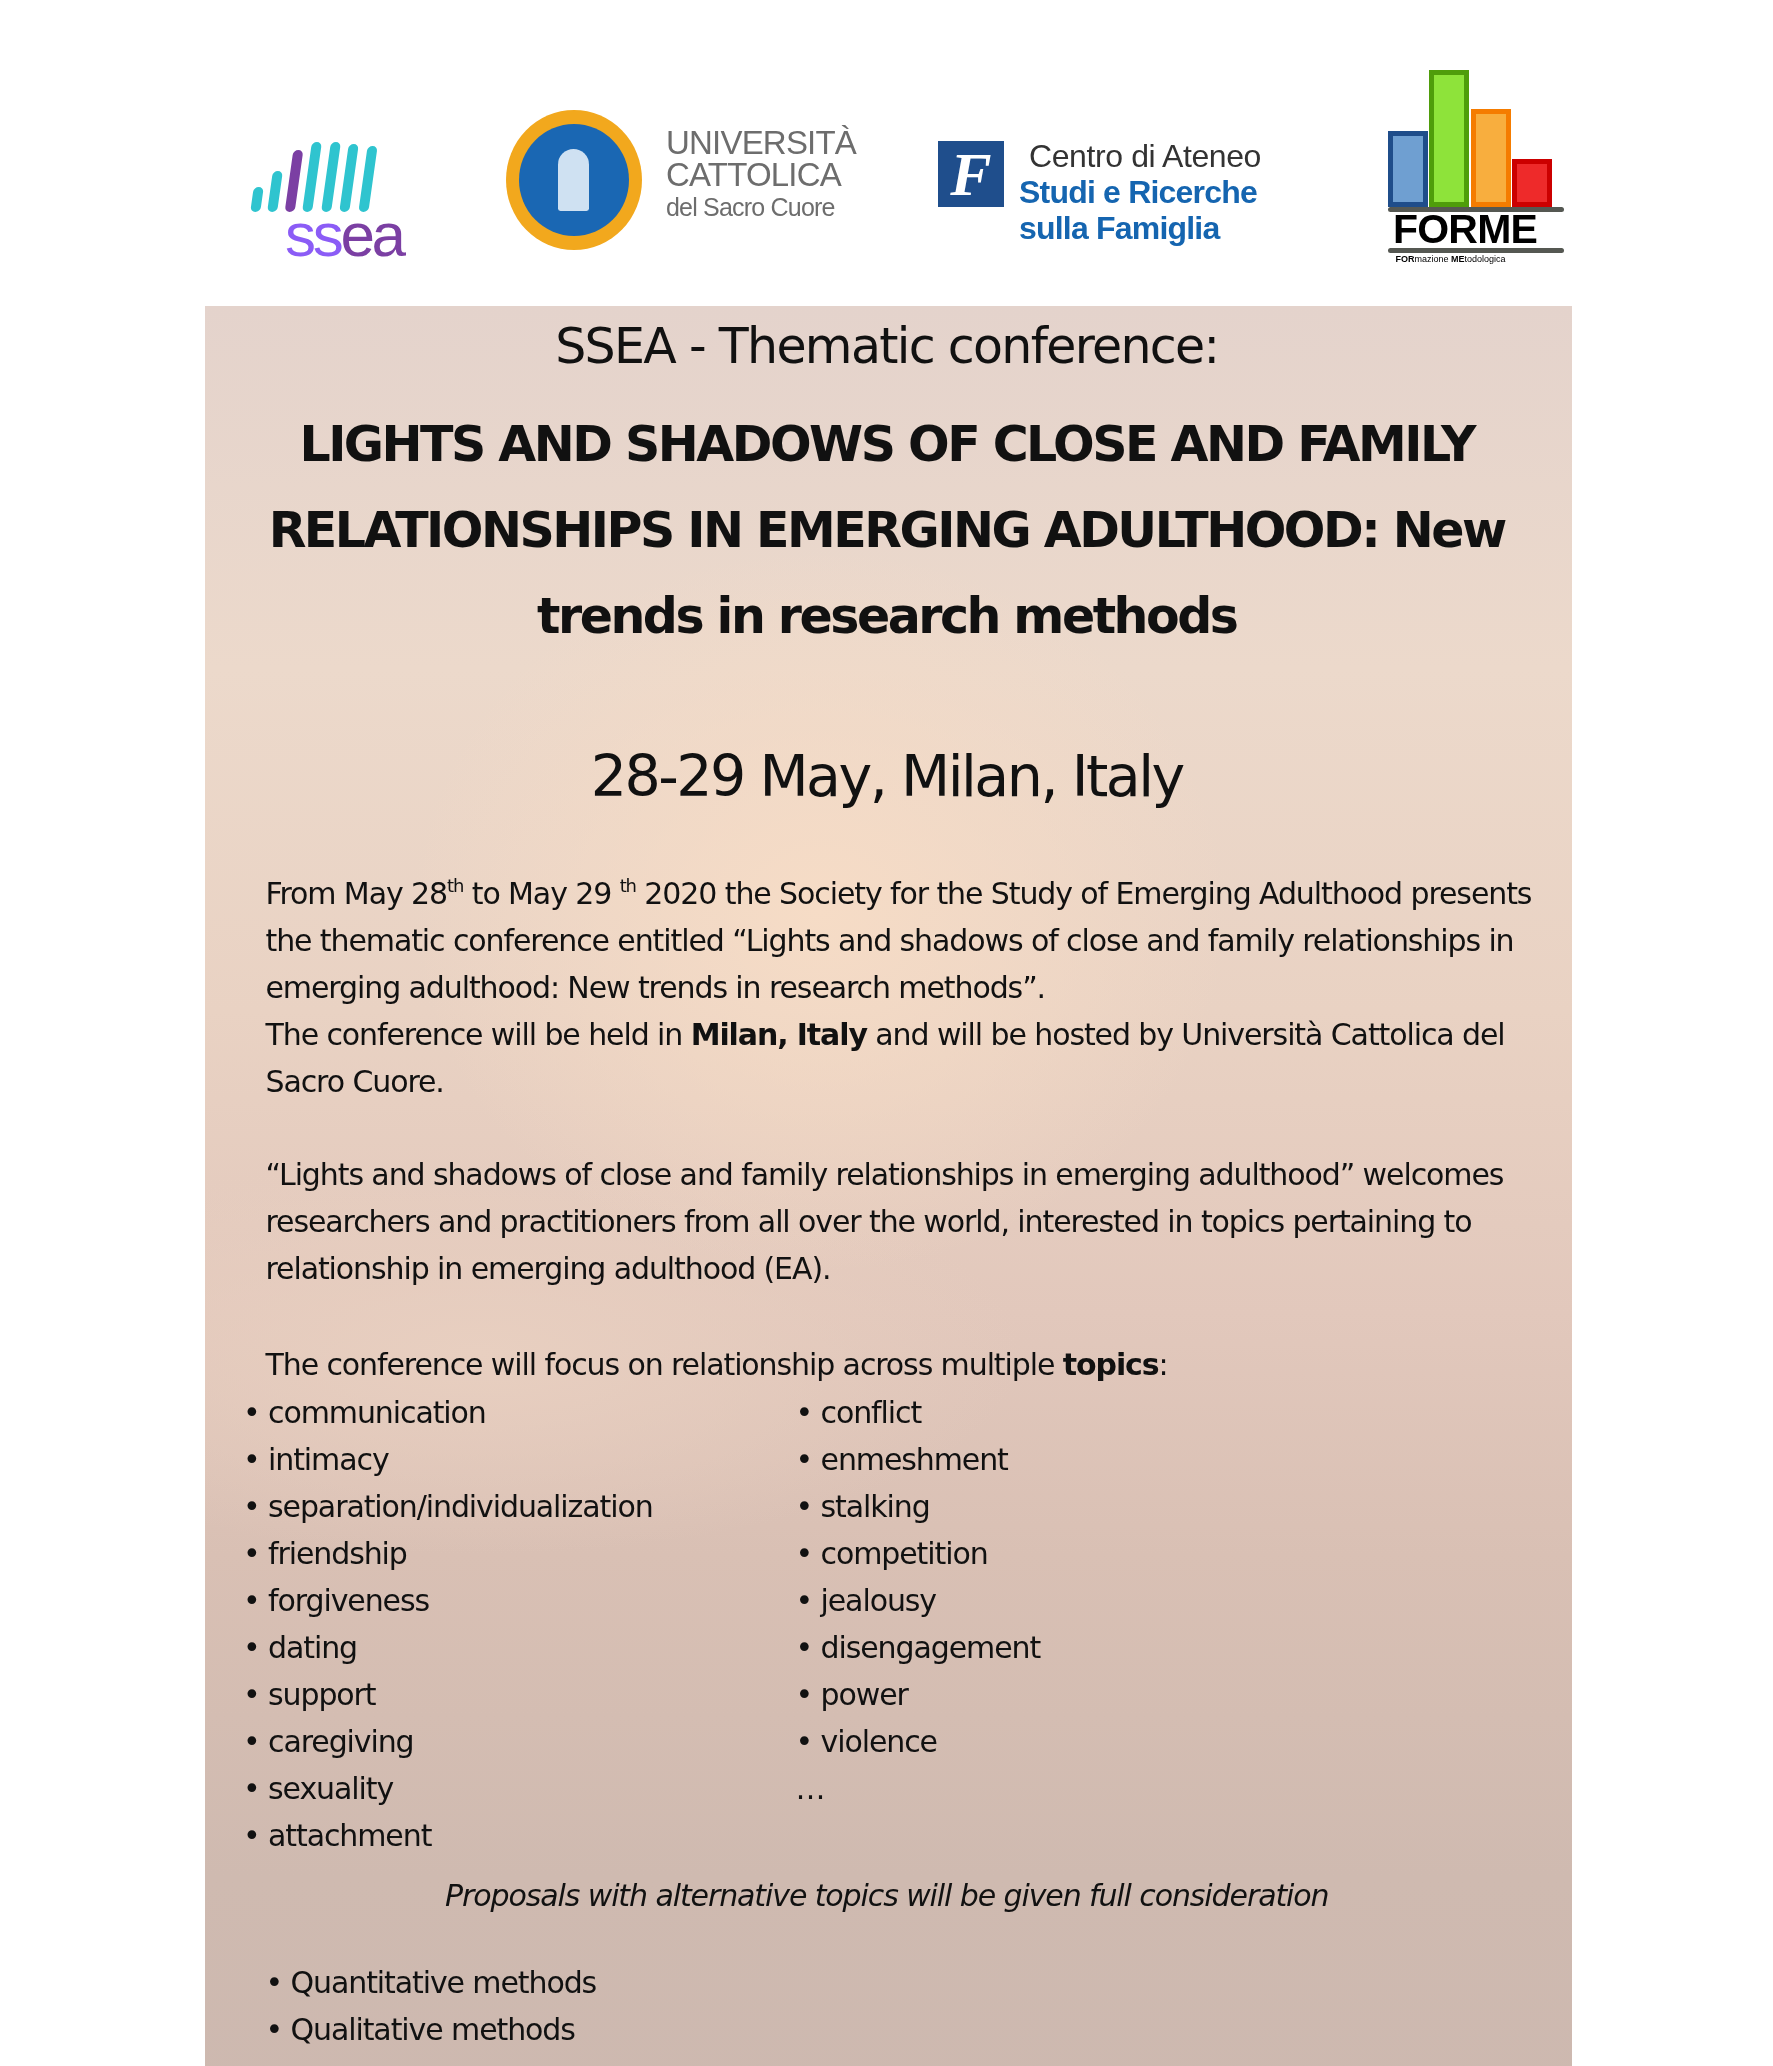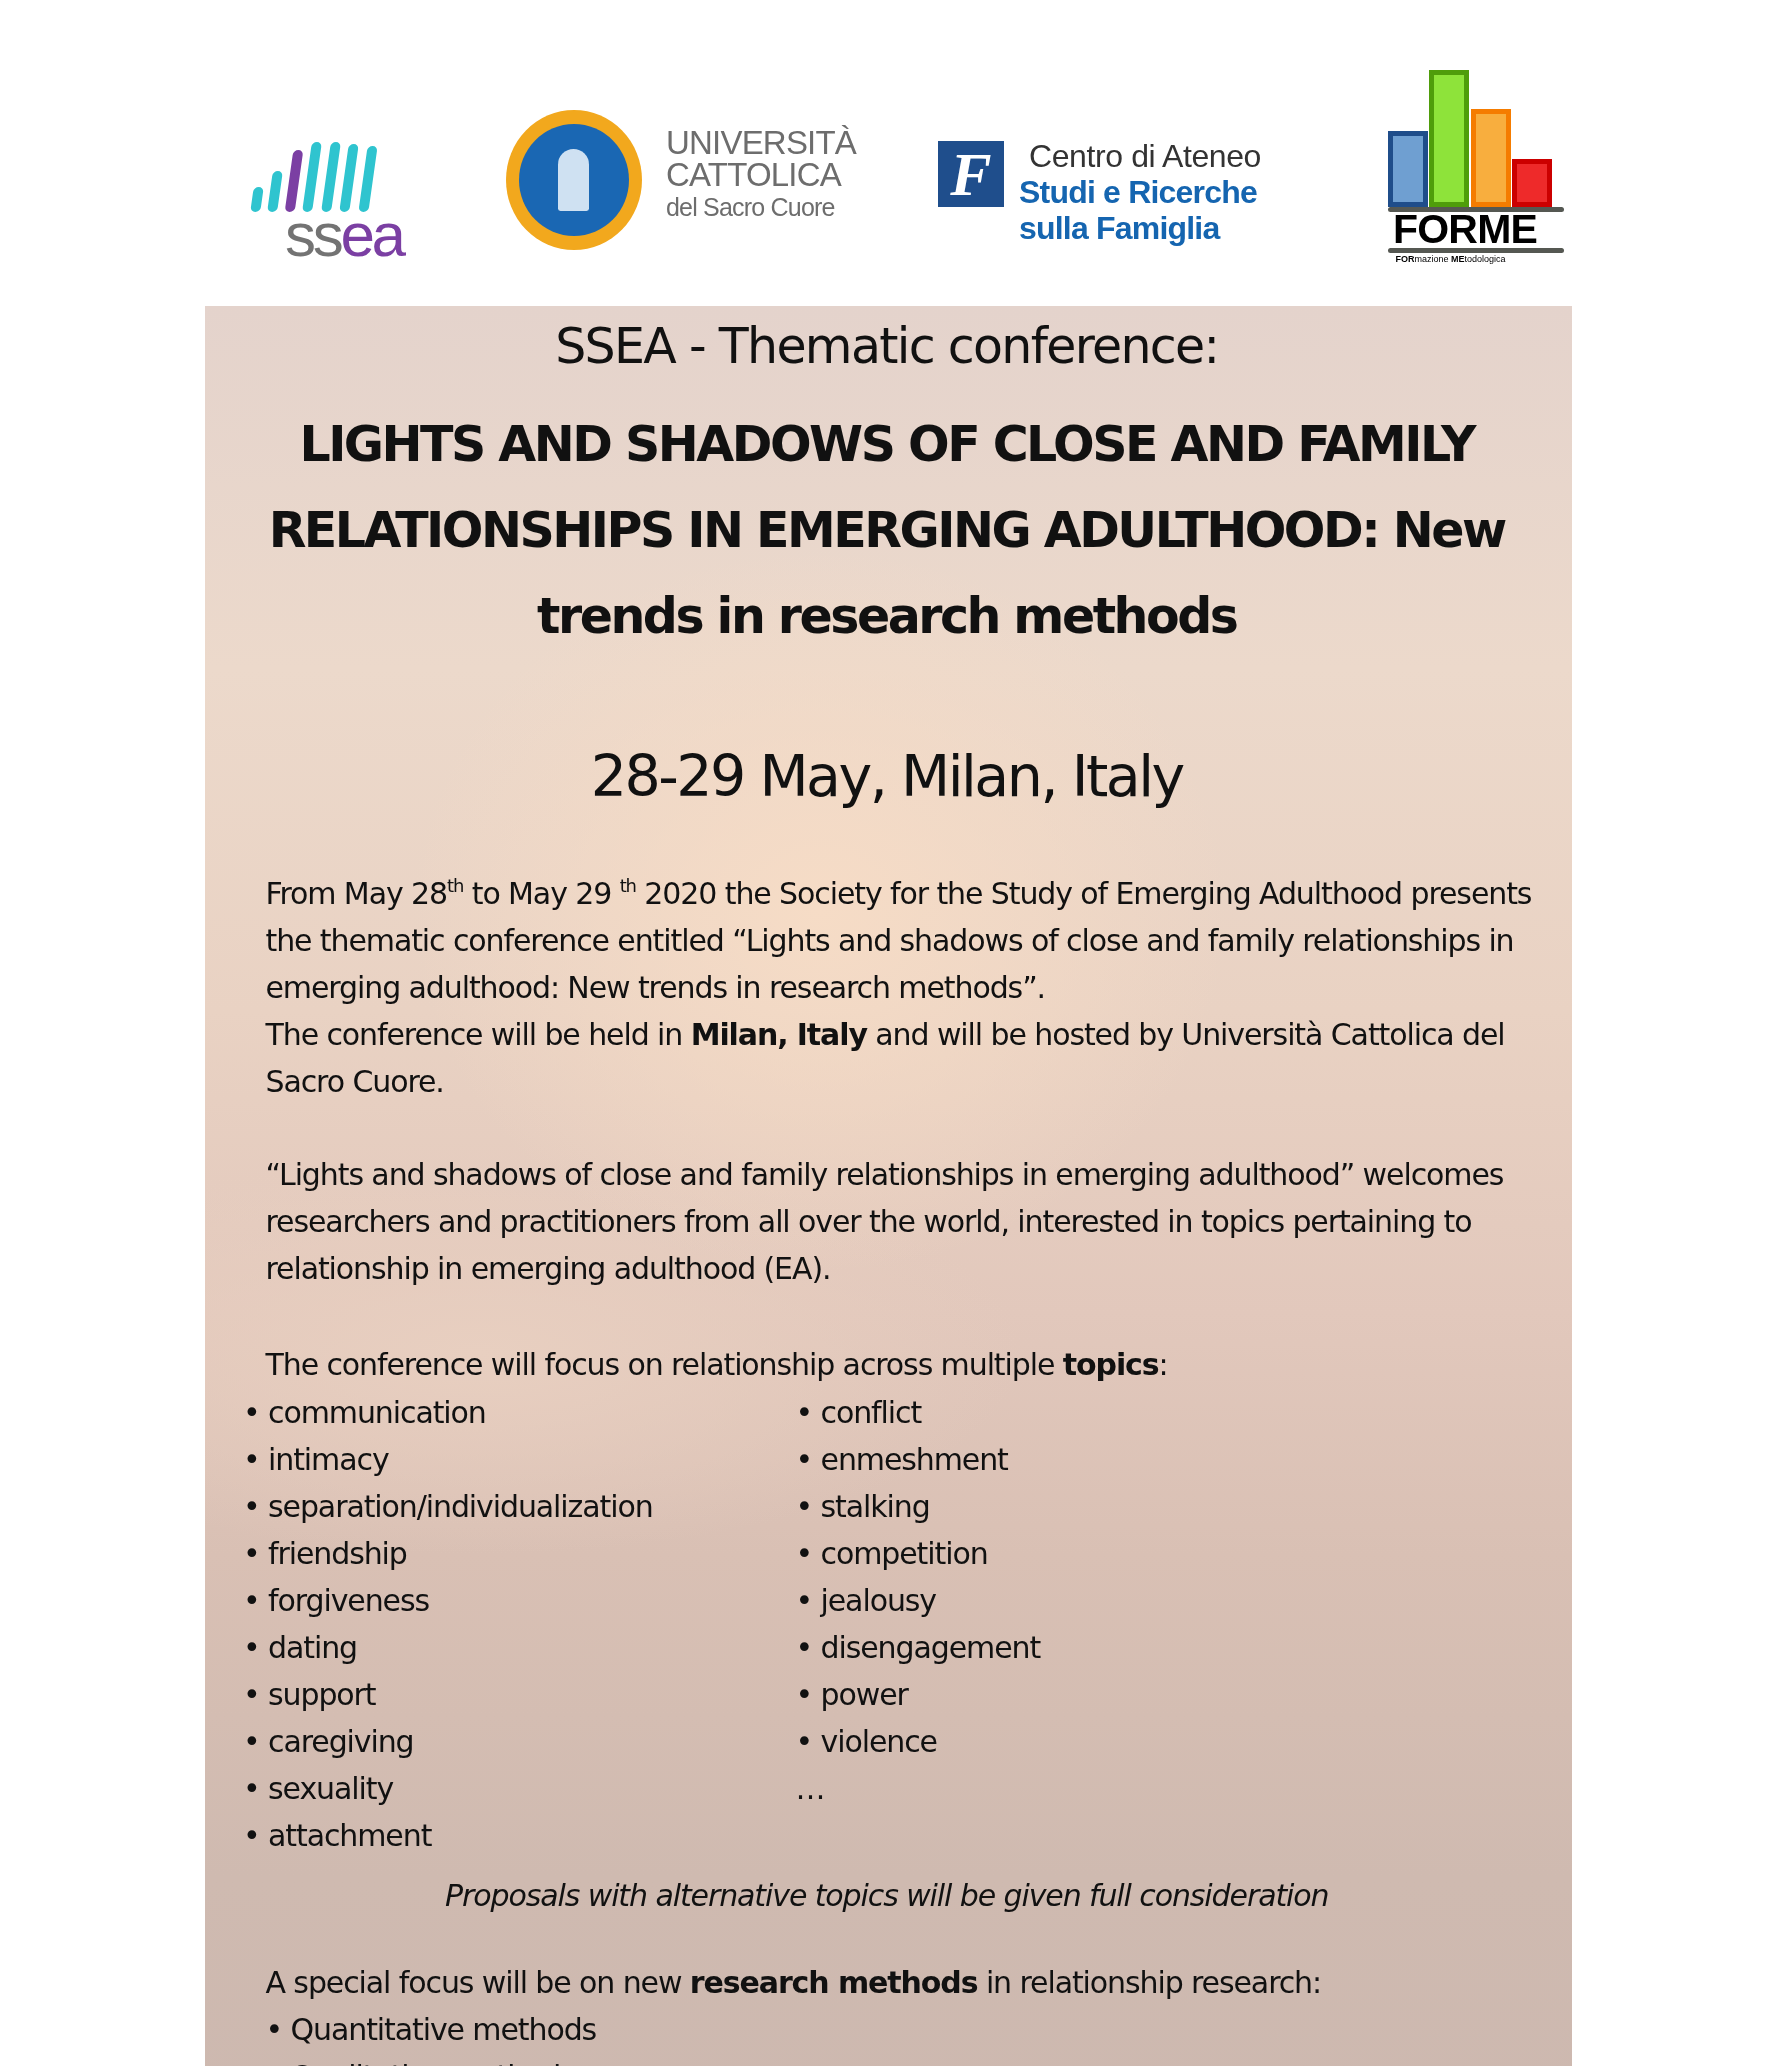--- a/index.html
+++ b/index.html
@@ -7,21 +7,21 @@
     width: 1773px; height: 2508px; background: #ffffff; position: relative; overflow: hidden;
     font-family: "Liberation Sans", sans-serif; color: #111;
   }
   .logo { position: absolute; }
   
   #ssea { left: 231px; top: 116px; width: 190px; height: 140px; }
   #ssea .bars { position: absolute; left: 8.3px; top: 16.5px; width: 165px; height: 79px; }
   #ssea .bar { position: absolute; bottom: 0; width: 10px; border-radius: 5px; background: #2fc4cf; transform: skewX(-8deg); }
   #ssea .bar.p { background: #7b3fa3; }
   #ssea .word { position: absolute; left: 54px; top: 83px; font-size: 62px; letter-spacing: -3.3px; font-family: "Liberation Sans", sans-serif; }
-  #ssea .word .s { color: #737373; }
+  #ssea .word .s { color: #8b5cf6; }
   #ssea .word .e { color: #7b3fa3; }
   
   #ucsc { left: 506px; top: 110px; width: 339px; height: 149px; }
   #ucsc .seal { position: absolute; left: 0; top: 0; width: 136px; height: 140px; border-radius: 50%; background: #f2a81d; }
   #ucsc .seal .in { position: absolute; left: 13.2px; top: 14px; width: 110px; height: 112px; border-radius: 50%; background: #1a67b3; }
   #ucsc .seal .fig { position: absolute; left: 39px; top: 25px; width: 31px; height: 62px; border-radius: 15.7px 15.7px 2.5px 2.5px; background: #cfe1f2; }
   #ucsc .txt { position: absolute; left: 160px; top: 17.4px; color: #6d6d6d; font-size: 33px; line-height: 32px; letter-spacing: -0.8px; }
   #ucsc .txt .sm { font-size: 25px; }
   
   #centro { left: 938px; top: 136px; width: 372px; height: 124px; }
@@ -146,21 +146,20 @@
           <div>• disengagement</div>
           <div>• power</div>
           <div>• violence</div>
           <div>…</div>
         </div>
     </div>
 
     <div class="prop">Proposals with alternative topics will be given full consideration</div>
 
     <div class="body" id="p4">
-      <div><span>A special focus will be on new </span><b>research methods</b><span> in relationship research:</span></div>
       <div id="methods-items">
           <div>• Quantitative methods</div>
           <div>• Qualitative methods</div>
         </div>
     </div>
 
   </div>
 </div>
 
 

